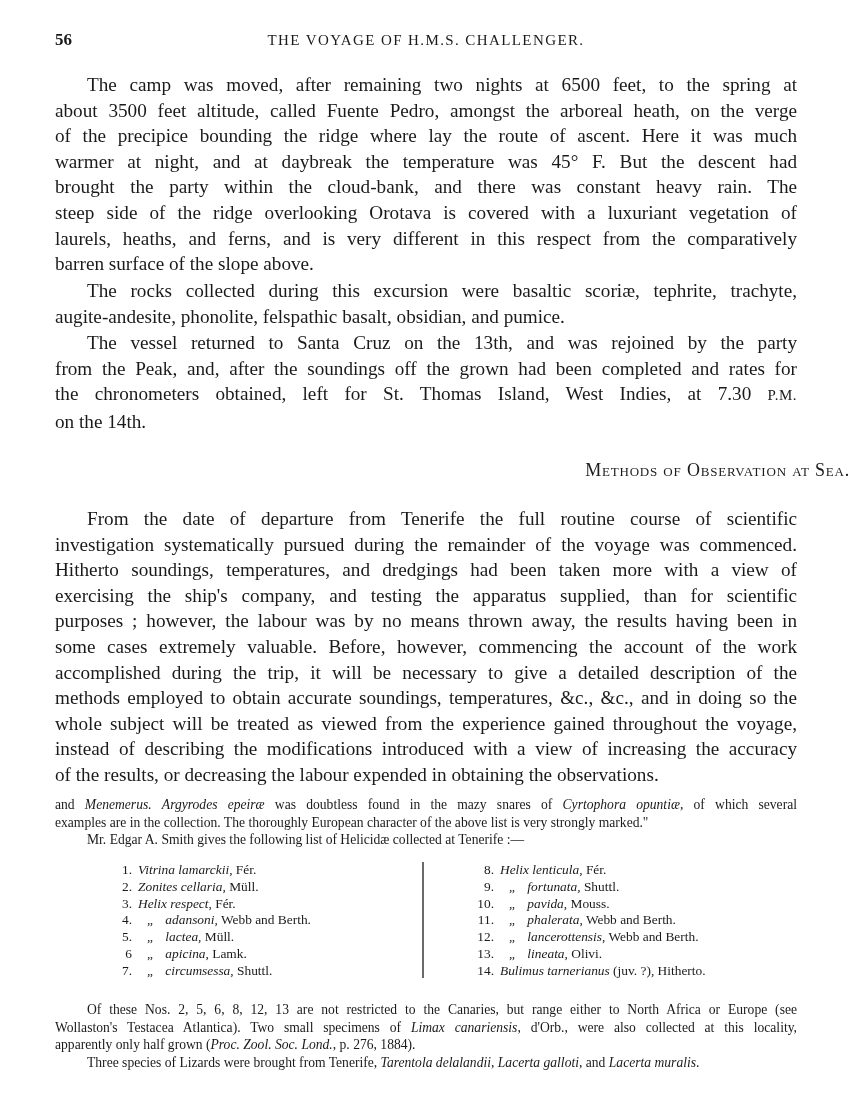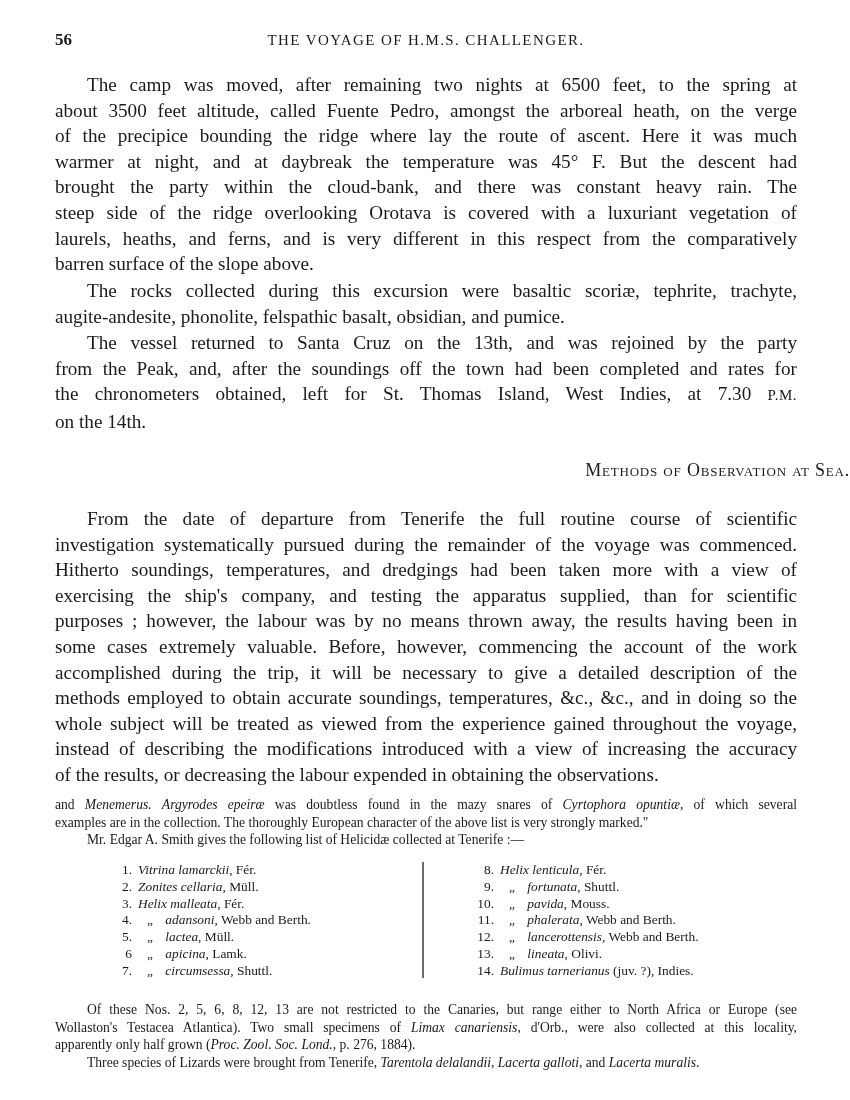--- a/index.html
+++ b/index.html
@@ -75,21 +75,21 @@
   <div class="body-text p2">
     <p>
       <span class="ln first">The rocks collected during this excursion were basaltic scoriæ, tephrite, trachyte,</span>
       <span class="ln last">augite-andesite, phonolite, felspathic basalt, obsidian, and pumice.</span>
     </p>
   </div>
 
   <div class="body-text p3">
     <p>
       <span class="ln first">The vessel returned to Santa Cruz on the 13th, and was rejoined by the party</span>
-      <span class="ln">from the Peak, and, after the soundings off the town had been completed and rates for</span>
+      <span class="ln">from the Peak, and, after the soundings off the grown had been completed and rates for</span>
       <span class="ln"><span>the chronometers obtained, left for St. Thomas Island, West Indies, at 7.30</span> <span class="sc">P.M.</span></span>
       <span class="ln last">on the 14th.</span>
     </p>
   </div>
 
   <div class="section-heading">Methods of Observation at Sea.</div>
 
   <div class="body-text p4">
     <p>
       <span class="ln first">From the date of departure from Tenerife the full routine course of scientific</span>
@@ -112,35 +112,35 @@
   </div>
 
   <div class="notes n2">
     <span class="ln first last">Mr. Edgar A. Smith gives the following list of Helicidæ collected at Tenerife :—</span>
   </div>
 
   <div class="species-list">
     <div class="col col-left" id="col-left">
         <span class="item"><span class="num">1.</span><span class="gen">Vitrina lamarckii</span><span>, Fér.</span></span>
         <span class="item"><span class="num">2.</span><span class="gen">Zonites cellaria</span><span>, Müll.</span></span>
-        <span class="item"><span class="num">3.</span><span class="gen">Helix malleata</span><span>, Fér.</span></span>
+        <span class="item"><span class="num">3.</span><span class="gen">Helix respect</span><span>, Fér.</span></span>
         <span class="item"><span class="num">4.</span><span class="ditto">„</span> <span class="gen">adansoni</span><span>, Webb and Berth.</span></span>
         <span class="item"><span class="num">5.</span><span class="ditto">„</span> <span class="gen">lactea</span><span>, Müll.</span></span>
         <span class="item"><span class="num">6</span><span class="ditto">„</span> <span class="gen">apicina</span><span>, Lamk.</span></span>
         <span class="item"><span class="num">7.</span><span class="ditto">„</span> <span class="gen">circumsessa</span><span>, Shuttl.</span></span>
       </div>
     <div class="divider"></div>
     <div class="col col-right" id="col-right">
         <span class="item"><span class="num">8.</span><span class="gen">Helix lenticula</span><span>, Fér.</span></span>
         <span class="item"><span class="num">9.</span><span class="ditto">„</span> <span class="gen">fortunata</span><span>, Shuttl.</span></span>
         <span class="item"><span class="num">10.</span><span class="ditto">„</span> <span class="gen">pavida</span><span>, Mouss.</span></span>
         <span class="item"><span class="num">11.</span><span class="ditto">„</span> <span class="gen">phalerata</span><span>, Webb and Berth.</span></span>
         <span class="item"><span class="num">12.</span><span class="ditto">„</span> <span class="gen">lancerottensis</span><span>, Webb and Berth.</span></span>
         <span class="item"><span class="num">13.</span><span class="ditto">„</span> <span class="gen">lineata</span><span>, Olivi.</span></span>
-        <span class="item"><span class="num">14.</span><span class="gen">Bulimus tarnerianus</span><span> (juv. ?), Indies.</span></span>
+        <span class="item"><span class="num">14.</span><span class="gen">Bulimus tarnerianus</span><span> (juv. ?), Hitherto.</span></span>
       </div>
   </div>
 
   <div class="notes n3">
     <span class="ln first">Of these Nos. 2, 5, 6, 8, 12, 13 are not restricted to the Canaries, but range either to North Africa or Europe (see</span>
     <span class="ln"><span>Wollaston's Testacea Atlantica).   Two small specimens of </span><i>Limax canariensis</i><span>, d'Orb., were also collected at this locality,</span></span>
     <span class="ln last"><span>apparently only half grown (</span><i>Proc. Zool. Soc. Lond.</i><span>, p. 276, 1884).</span></span>
   </div>
 
   <div class="notes n4">

